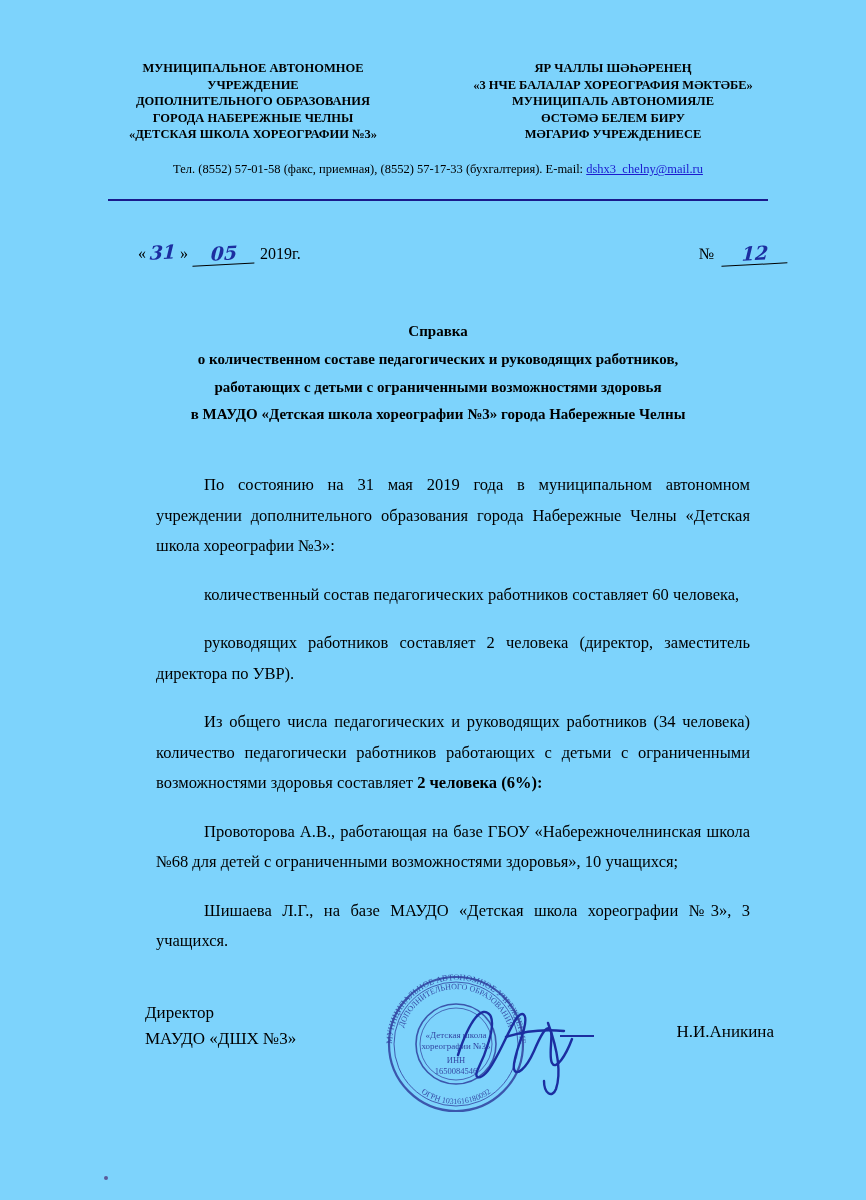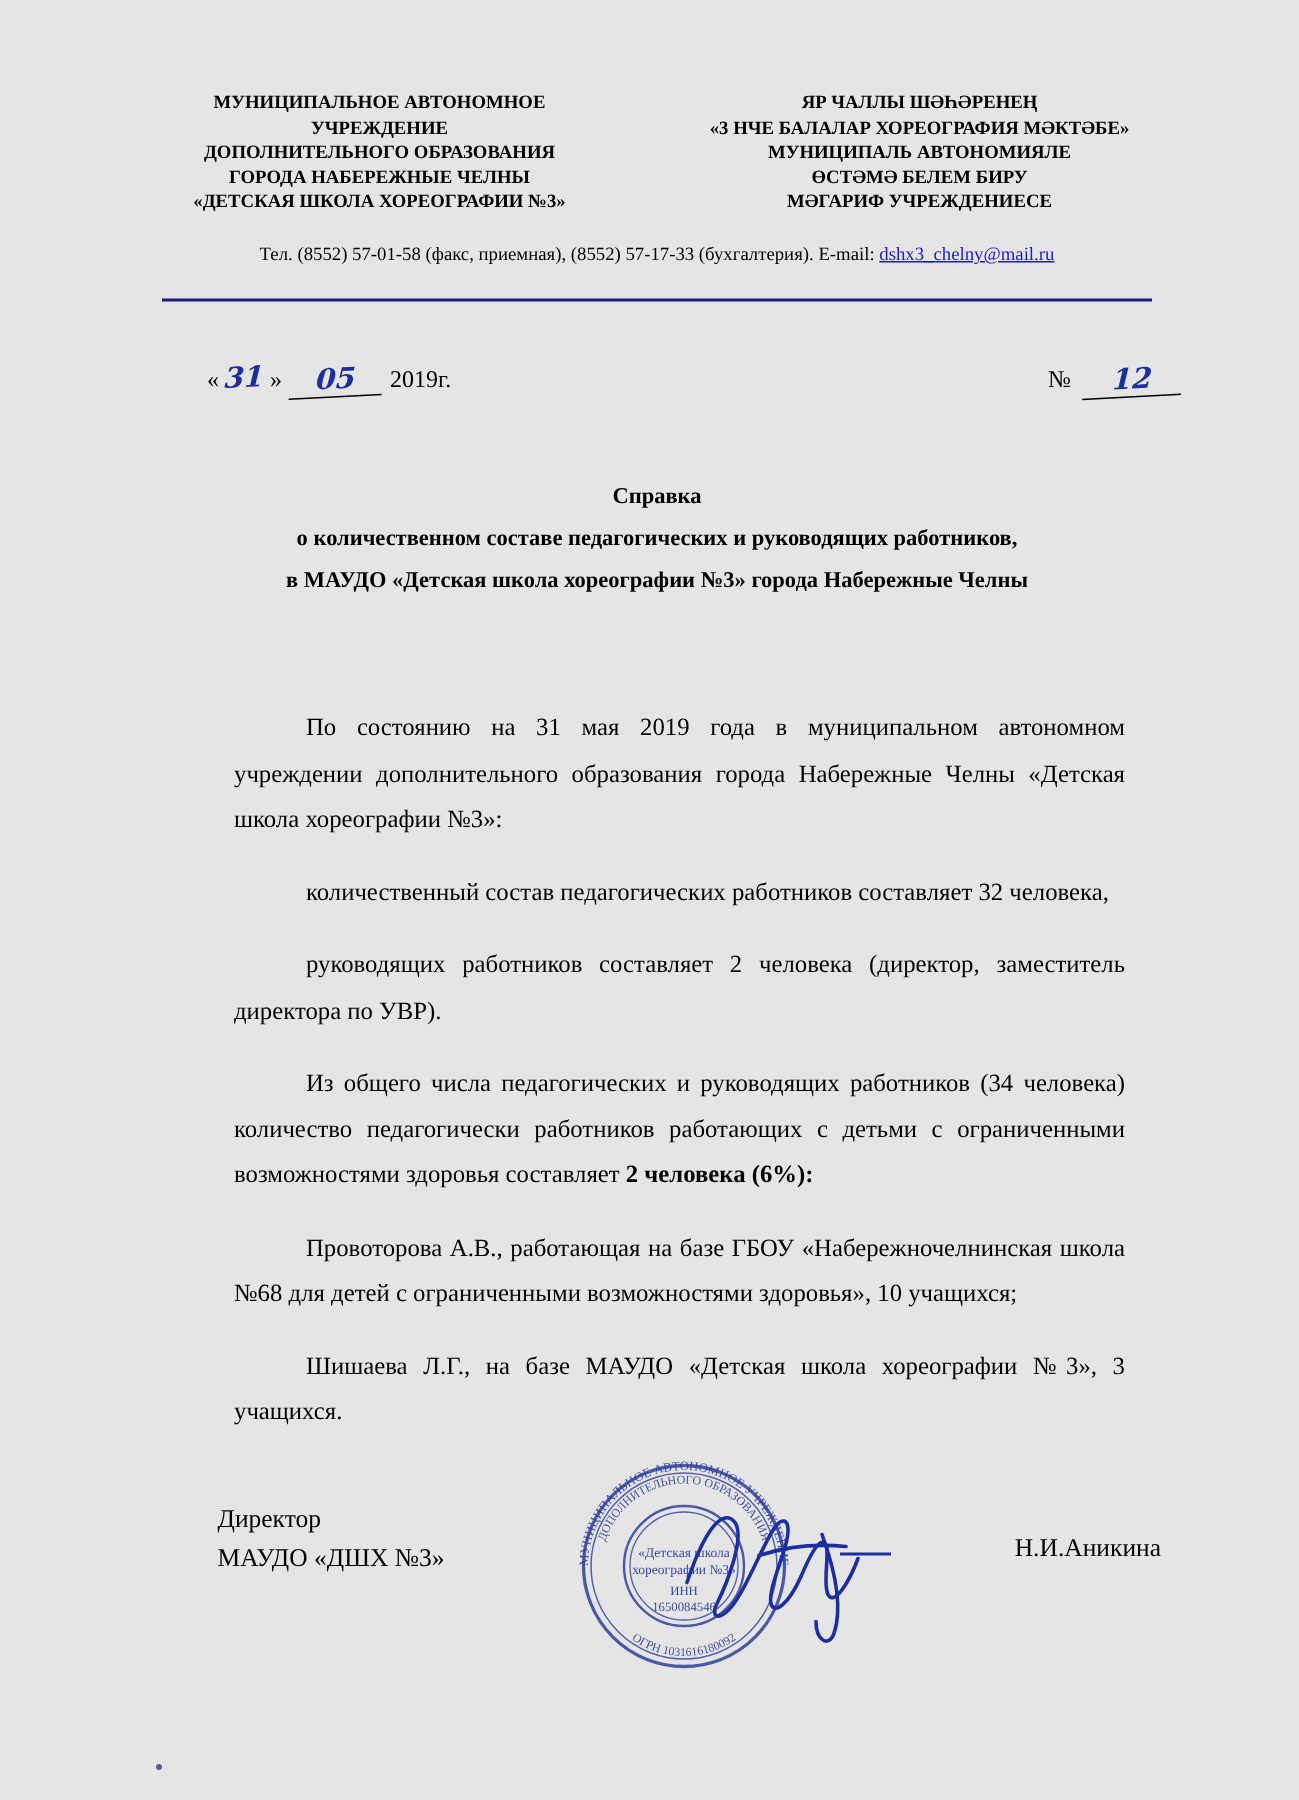--- a/index.html
+++ b/index.html
@@ -13,21 +13,21 @@
     position: relative;
     font-family: "Liberation Serif", serif;
     color: #000;
     overflow: hidden;
   }
   .page {
     position: absolute;
     left: 0; top: 0;
     width: 866px;
     height: 1200px;
-    background: #e5e5e5;
+    background: #7dd3fc;
   }
 
   
   .letterhead {
     position: absolute;
     left: 108px;
     top: 60px;
     width: 660px;
     display: flex;
     justify-content: space-between;
@@ -244,26 +244,27 @@
     </div>
     <div class="num-group">
       <span>№</span>
         <span class="hw num-blank">12</span>
     </div>
   </div>
 
   <div class="title-block">
     <span class="heading">Справка</span>
     <span class="heading">о количественном составе педагогических и руководящих работников,</span>
+    <span class="heading">работающих с детьми с ограниченными возможностями здоровья</span>
     <span class="heading">в МАУДО  «Детская школа хореографии №3» города Набережные Челны</span>
   </div>
 
   <div class="body-text">
     <p class="para">По состоянию на 31 мая 2019 года в муниципальном автономном учреждении дополнительного образования города Набережные Челны «Детская школа хореографии №3»:</p>
-    <p class="para">количественный состав педагогических работников составляет 32 человека,</p>
+    <p class="para">количественный состав педагогических работников составляет 60 человека,</p>
     <p class="para">руководящих работников составляет 2 человека (директор, заместитель директора по УВР).</p>
     <p class="para"><span>Из общего числа педагогических и руководящих работников (34 человека) количество педагогически работников работающих с детьми с ограниченными возможностями здоровья составляет </span><b>2 человека (6%):</b></p>
     <p class="para">Провоторова А.В., работающая на базе ГБОУ «Набережночелнинская школа №68 для детей с ограниченными возможностями здоровья», 10 учащихся;</p>
     <p class="para last">Шишаева Л.Г., на базе МАУДО «Детская школа хореографии №3», 3 учащихся.</p>
   </div>
 
   <div class="sign-left">
     <div>Директор</div>
     <div>МАУДО «ДШХ №3»</div>
   </div>

